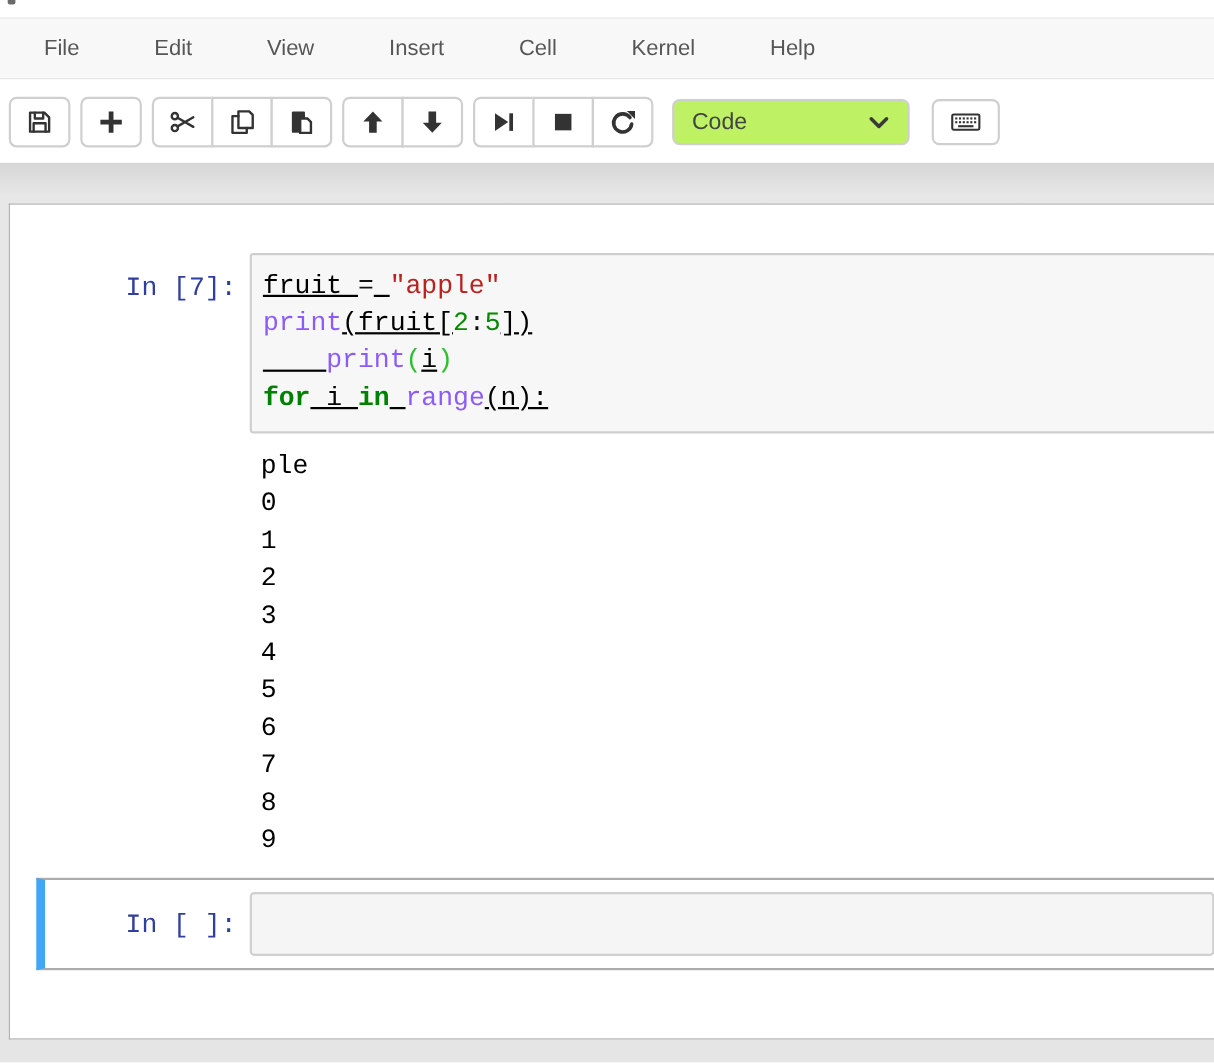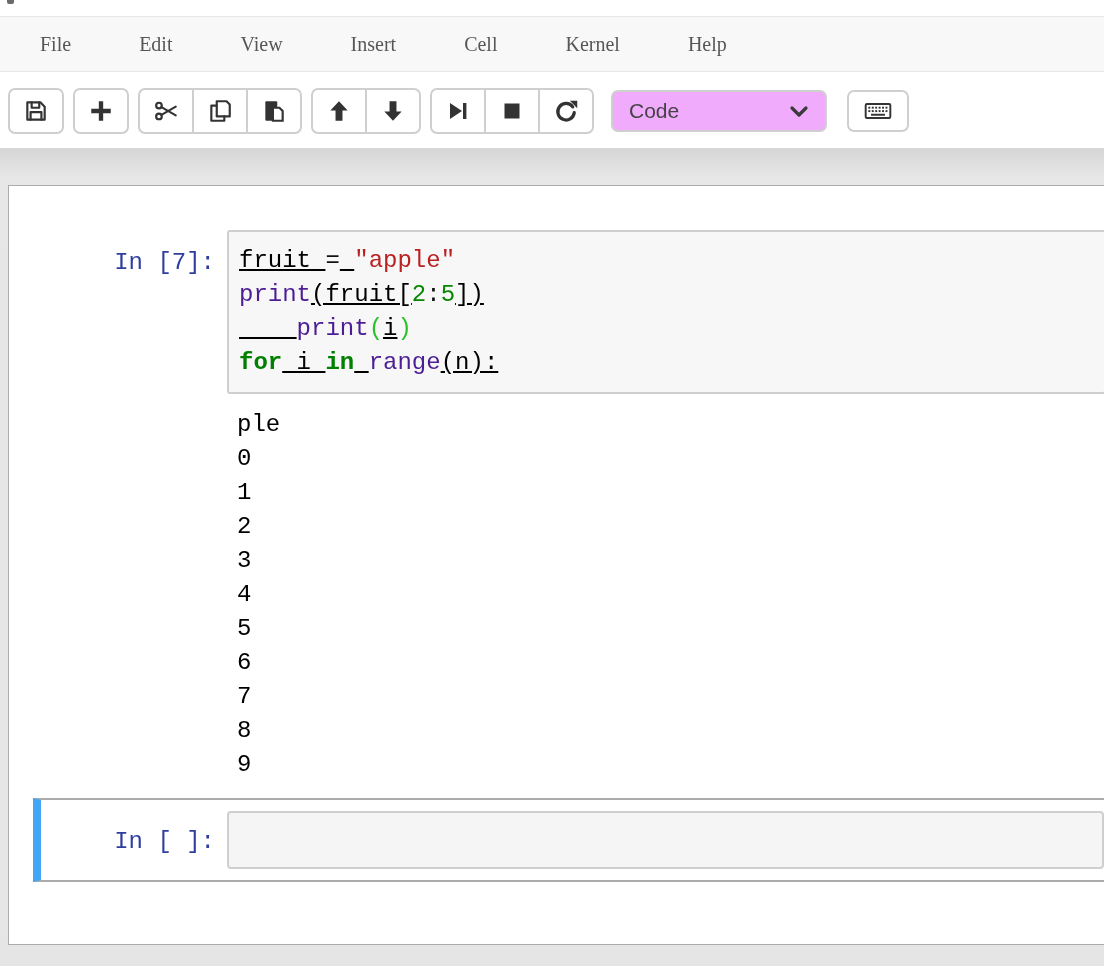--- a/index.html
+++ b/index.html
@@ -10,42 +10,42 @@
   }
   
   .logo-fragment { position:absolute; left:7px; top:0; width:7px; height:4px; background:#6a6a6a; border-radius:0 0 2px 2px; }
 
   
   .menubar {
     position:absolute; top:16px; left:0; right:0; height:56px;
     background:#f8f8f8; border-top:1px solid #e7e7e7; border-bottom:1px solid #e7e7e7;
     display:flex; align-items:center; padding-left:40px; gap:68px;
   }
-  .menu-item { font-size:20px; color:#565656; cursor:pointer;font-family:Liberation Serif, serif; }
+  .menu-item { font-size:20px; color:#565656; cursor:pointer; }
 
   
   .toolbar {
     position:absolute; top:73px; left:0; right:0; height:75px;
     background:#fff; display:flex; align-items:center; padding-left:8px;
   }
   .btn-group { display:flex; margin-right:9px; }
   .btn {
     width:56px; height:46px; background:#fff; border:2px solid #cfcfcf;
     display:flex; align-items:center; justify-content:center; cursor:pointer;
   }
   .btn-group .btn { border-radius:0; margin-left:-2px; }
   .btn-group .btn:first-child { border-radius:7px 0 0 7px; margin-left:0; }
   .btn-group .btn:last-child  { border-radius:0 7px 7px 0; }
   .btn-group .btn:only-child  { border-radius:7px; }
   .btn svg { display:block; }
   .icon-stroke { stroke:#333; fill:none; stroke-width:2; stroke-linecap:round; stroke-linejoin:round; }
   .icon-fill   { fill:#333; stroke:none; }
 
   .cell-type-select {
-    width:216px; height:42px; border:2px solid #cfcfcf; border-radius:7px; background:#f0abfc;
+    width:216px; height:42px; border:2px solid #cfcfcf; border-radius:7px; background:#bef264;
     display:flex; align-items:center; justify-content:space-between;
     padding:0 14px 0 16px; margin-left:8px; margin-right:20px;
     font-size:21px; color:#444; cursor:pointer;
   }
   .kbd-btn {
     width:62px; height:42px; border:2px solid #cfcfcf; border-radius:7px; background:#fff;
     display:flex; align-items:center; justify-content:center; cursor:pointer;
   }
 
   
@@ -66,21 +66,21 @@
     font-size:24px; line-height:34px; color:#303F9F; white-space:pre;
   }
   .input-box {
     flex:1; background:#f7f7f7; border:2px solid #cfcfcf; border-radius:3px;
     padding:12px 0 12px 10px;
     font-family:"Liberation Mono","DejaVu Sans Mono",monospace;
     font-size:24px; line-height:34px; color:#000;
   }
   .cm-line { height:34px; white-space:pre; }
   .tok-kw  { color:#008000; font-weight:bold; }
-  .tok-bi  { color:#4c1d95; }
+  .tok-bi  { color:#8b5cf6; }
   .tok-num { color:#088800; }
   .tok-str { color:#BA2121; }
   .tok-op  { color:#111; }
   .tok-mb  { color:#29c229; }
   .tok-p   { color:#000;text-decoration:underline; }
 
   .output-row { display:flex; margin-top:14px; }
   .output-area {
     flex:1; padding-left:10px;
     font-family:"Liberation Mono","DejaVu Sans Mono",monospace;

